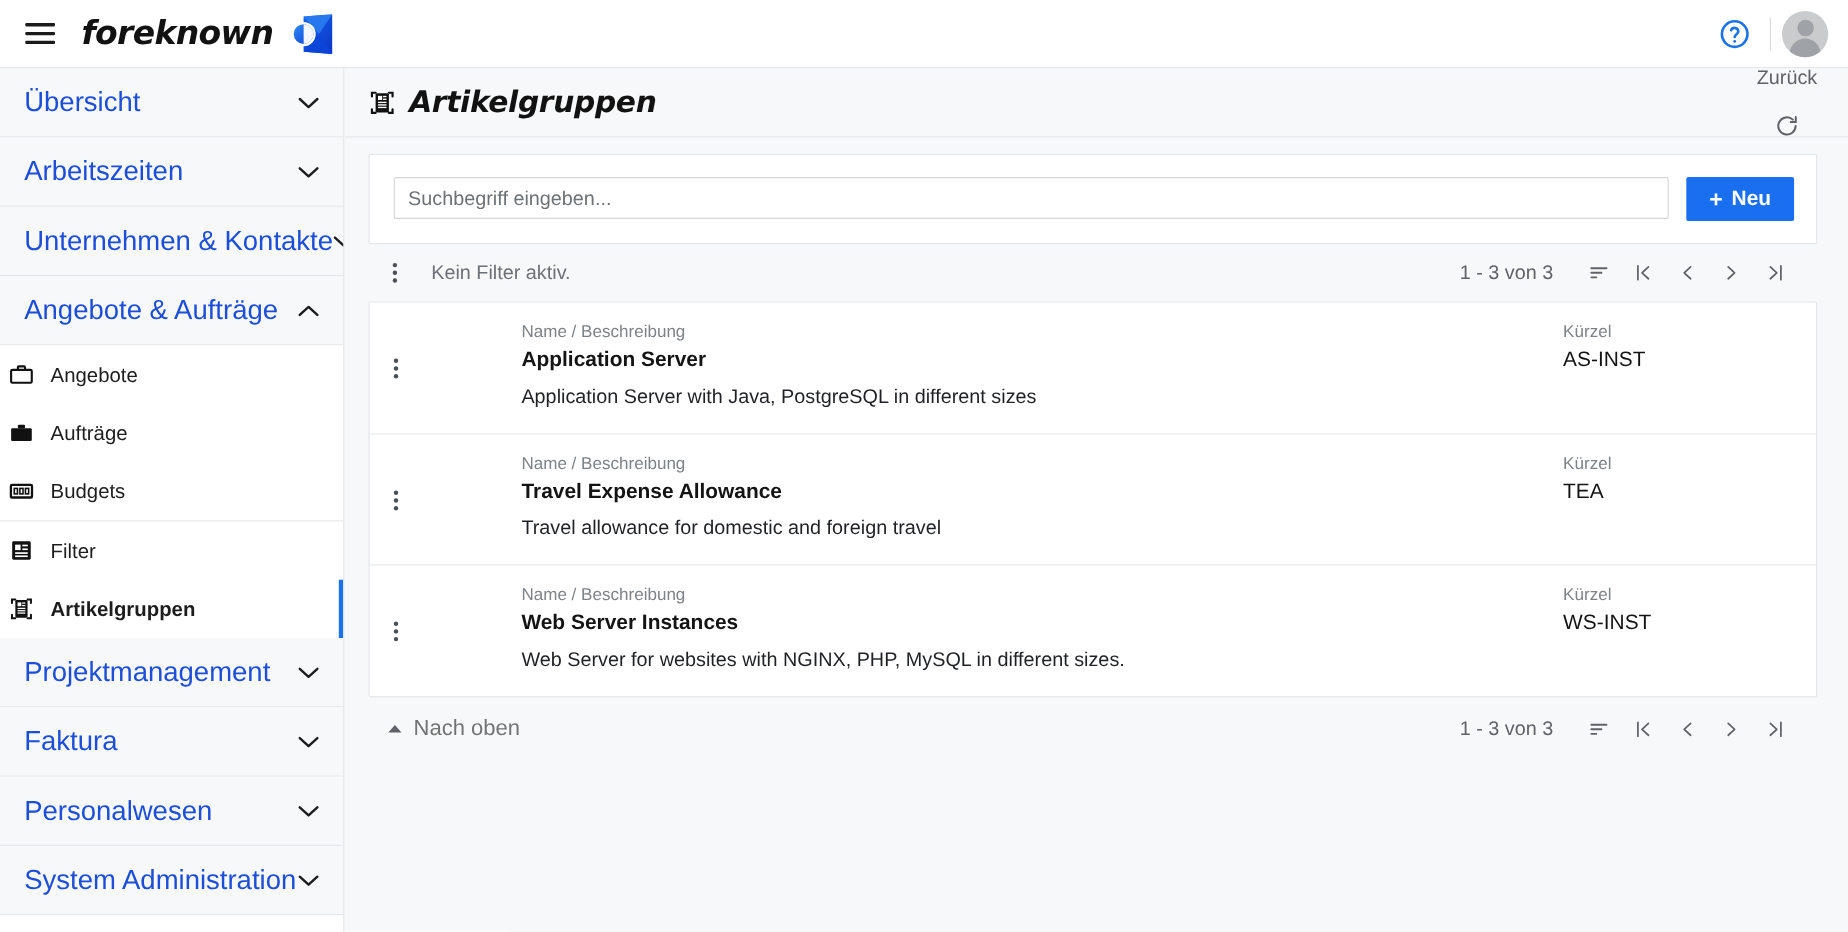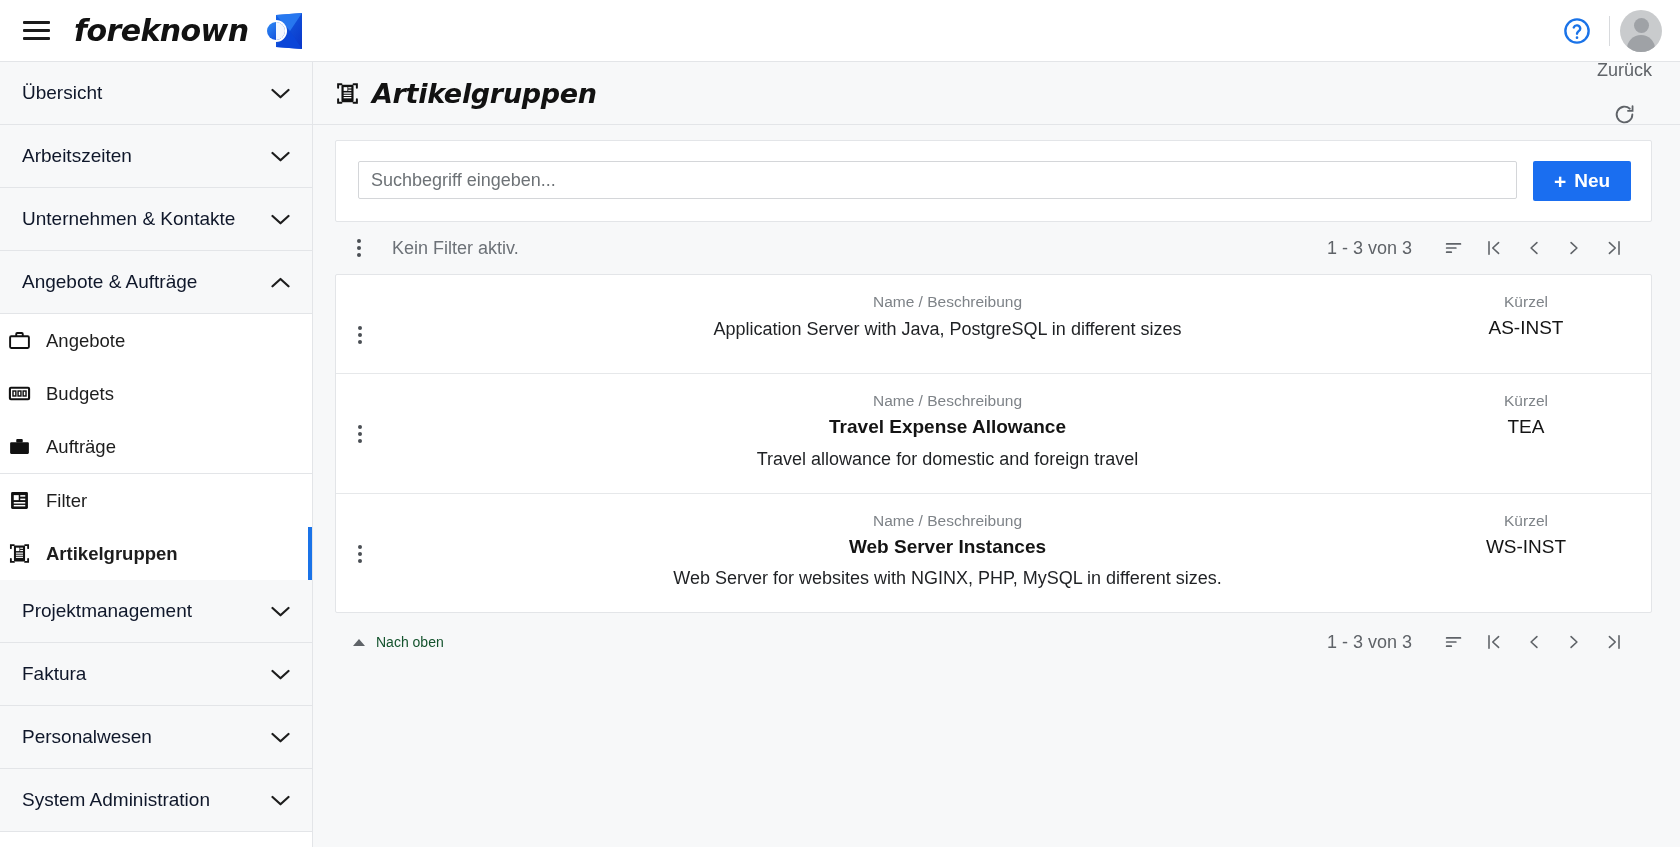--- a/index.html
+++ b/index.html
@@ -73,21 +73,21 @@
   }
   .sidebar::-webkit-scrollbar { width: 0px; }
 
   .nav-group-header {
     height: 63px;
     display: flex; align-items: center; justify-content: space-between;
     padding: 0 22px 0 22px;
     background: #f7f8f9;
     border-bottom: 1px solid #e3e5e8;
     cursor: pointer;
-    font-size: 19px; color: #0f172a; font-weight: 400;
+    font-size: 25px; color: #1d4ed8; font-weight: 400;
   }
   .nav-group-header .label { white-space: nowrap; }
   .chev { width: 19px; height: 11px; flex-shrink: 0; }
 
   .nav-sub { background: #ffffff; padding: 0; }
   .nav-item {
     height: 53px;
     display: flex; align-items: center; gap: 15px;
     padding: 0 22px 0 8px;
     cursor: pointer; position: relative;
@@ -189,41 +189,40 @@
     margin: 0 28px 0 22px;
     background: #ffffff;
     border: 1px solid #e3e5e8;
     border-radius: 2px;
   }
   .row {
     display: flex; align-items: flex-start;
     padding: 18px 20px 20px 10px;
     position: relative;
     cursor: pointer;
-    text-align: center;
   }
   .row + .row { border-top: 1px solid #e6e8ea; }
   .row .kebab { margin-top: 24px; }
   .row .cells { flex: 1; display: flex; min-width: 0; padding-left: 100px; }
   .cell-main { flex: 1; min-width: 0; }
   .cell-kuerzel { width: 210px; flex-shrink: 0; }
   .field-label { font-size: 15.5px; color: #7e8388; margin-bottom: 4px; }
   .field-name { font-size: 19px; font-weight: 700; color: #141414; line-height: 1.4; }
   .field-desc { font-size: 18px; color: #1f2124; line-height: 1.5; margin-top: 5px; }
   .field-value { font-size: 19px; color: #141414; line-height: 1.4; }
 
   
   .bottombar {
     margin: 0 28px 0 22px;
     height: 58px;
     display: flex; align-items: center;
     padding: 0 18px 0 18px;
   }
   .nach-oben { display: flex; align-items: center; gap: 11px; cursor: pointer; }
-  .nach-oben .txt { font-size: 14px; color: #14532d; }
+  .nach-oben .txt { font-size: 20px; color: #737373; }
   .caret-up {
     width: 0; height: 0;
     border-left: 6px solid transparent; border-right: 6px solid transparent;
     border-bottom: 7px solid #5f6368;
   }
 </style>
 </head>
 <body>
 
 <div class="app">
@@ -309,34 +308,34 @@
         <div class="nav-item">
           <svg class="ico" viewBox="0 0 24 24">
             <rect x="2.2" y="7.6" width="19.6" height="12.2" rx="1.2" fill="none" stroke="#111" stroke-width="2"></rect>
             <path d="M8.6 7.4 V5.2 a1 1 0 0 1 1-1 h4.8 a1 1 0 0 1 1 1 V7.4" fill="none" stroke="#111" stroke-width="2"></path>
           </svg>
           <span>Angebote</span>
         </div>
 
         <div class="nav-item">
           <svg class="ico" viewBox="0 0 24 24">
+            <rect x="2.2" y="7.6" width="19.6" height="12.2" rx="1.2" fill="#111"></rect>
+            <rect x="8.6" y="4.2" width="6.8" height="3.6" rx="1" fill="#111"></rect>
+          </svg>
+          <span>Aufträge</span>
+        </div>
+
+        <div class="nav-item">
+          <svg class="ico" viewBox="0 0 24 24">
             <rect x="2" y="6" width="20" height="12" rx="1" fill="none" stroke="#111" stroke-width="2.2"></rect>
             <rect x="5.2" y="9.4" width="3" height="5.2" fill="none" stroke="#111" stroke-width="1.5"></rect>
             <rect x="10.5" y="9.4" width="3" height="5.2" fill="none" stroke="#111" stroke-width="1.5"></rect>
             <rect x="15.8" y="9.4" width="3" height="5.2" fill="none" stroke="#111" stroke-width="1.5"></rect>
           </svg>
           <span>Budgets</span>
-        </div>
-
-        <div class="nav-item">
-          <svg class="ico" viewBox="0 0 24 24">
-            <rect x="2.2" y="7.6" width="19.6" height="12.2" rx="1.2" fill="#111"></rect>
-            <rect x="8.6" y="4.2" width="6.8" height="3.6" rx="1" fill="#111"></rect>
-          </svg>
-          <span>Aufträge</span>
         </div>
 
         <div class="nav-divider"></div>
 
         <div class="nav-item">
           <svg class="ico" viewBox="0 0 24 24">
             <rect x="3.2" y="3.2" width="17.6" height="17.6" rx="1.4" fill="#111"></rect>
             <rect x="6" y="6.4" width="5.2" height="5.2" fill="#fff"></rect>
             <rect x="12.8" y="6.4" width="5.2" height="1.6" fill="#fff"></rect>
             <rect x="12.8" y="10" width="5.2" height="1.6" fill="#fff"></rect>
@@ -485,20 +484,21 @@
 
           <div class="row">
             <div class="kebab">
                 <i></i>
                 <i></i>
                 <i></i>
               </div>
             <div class="cells">
               <div class="cell-main">
                 <div class="field-label">Name / Beschreibung</div>
+                <div class="field-name">Application Server</div>
                 <div class="field-desc">Application Server with Java, PostgreSQL in different sizes</div>
               </div>
               <div class="cell-kuerzel">
                 <div class="field-label">Kürzel</div>
                 <div class="field-value">AS-INST</div>
               </div>
             </div>
           </div>
 
           <div class="row">

